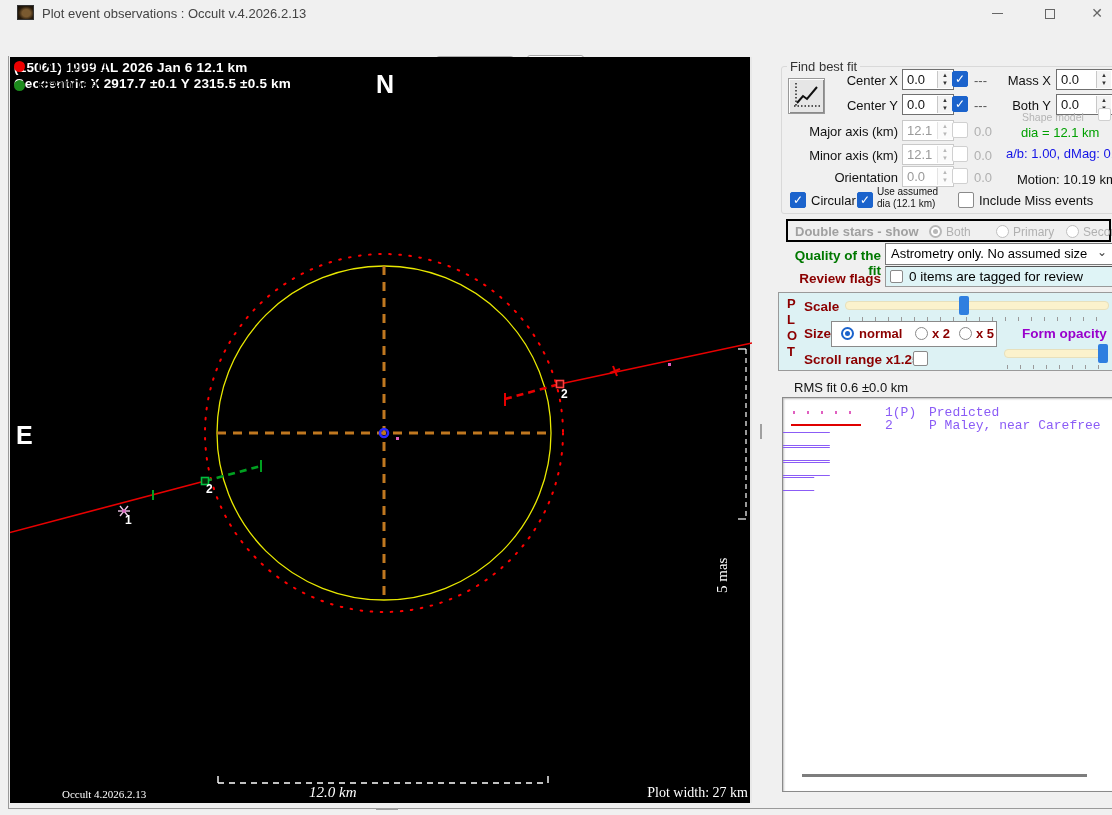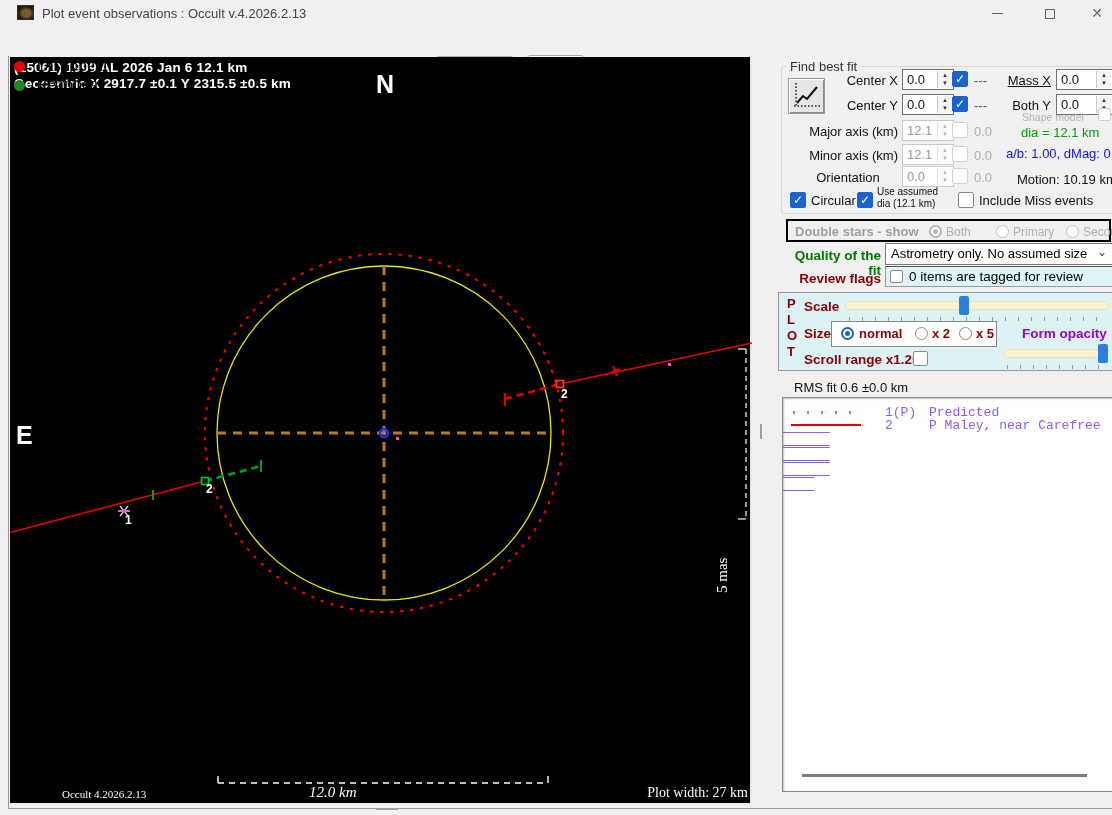--- a/index.html
+++ b/index.html
@@ -210,21 +210,21 @@
       <line x1="7" y1="4" x2="7" y2="28" stroke="#222" stroke-width="1.5" stroke-dasharray="1.5 2"></line>
       <line x1="5" y1="27" x2="31" y2="27" stroke="#222" stroke-width="1.5" stroke-dasharray="1.5 2"></line>
       <polyline points="8,24 14,17 18,20 28,8" fill="none" stroke="#111" stroke-width="2"></polyline>
     </svg>
   </div>
 
   <div class="abs lbl lbl-r" style="left:820px; top:73px; width:70px;">Center X</div>
   <div class="abs spin" style="left:894px; top:69px; width:52px;"><span>0.0</span><span class="ud">▲<br>▼</span></div>
   <div class="abs cb on" style="left:944px; top:71px;">✓</div>
   <div class="abs lbl" style="left:966px; top:73px; color:#555;">---</div>
-  <div class="abs lbl lbl-r" style="left:995px; top:73px; width:48px;text-decoration:underline;">Mass X</div>
+  <div class="abs lbl lbl-r" style="left:995px; top:73px; width:48px;">Mass X</div>
   <div class="abs spin" style="left:1048px; top:69px; width:57px;"><span>0.0</span><span class="ud">▲<br>▼</span></div>
 
   <div class="abs lbl lbl-r" style="left:820px; top:98px; width:70px;">Center Y</div>
   <div class="abs spin" style="left:894px; top:94px; width:52px;"><span>0.0</span><span class="ud">▲<br>▼</span></div>
   <div class="abs cb on" style="left:944px; top:96px;">✓</div>
   <div class="abs lbl" style="left:966px; top:98px; color:#555;">---</div>
   <div class="abs lbl lbl-r" style="left:995px; top:98px; width:48px;">Both Y</div>
   <div class="abs spin" style="left:1048px; top:94px; width:57px;"><span>0.0</span><span class="ud">▲<br>▼</span></div>
 
   <div class="abs" style="left:1014px; top:111px; font-size:10.5px; color:#b4b4b4;">Shape model</div>
@@ -235,21 +235,21 @@
   <div class="abs cb dis" style="left:944px; top:122px;"></div>
   <div class="abs lbl" style="left:966px; top:124px; color:#b0b0b0;">0.0</div>
   <div class="abs lbl" style="left:1013px; top:125px; color:#00a000;">dia = 12.1 km</div>
 
   <div class="abs lbl lbl-r" style="left:790px; top:148px; width:100px;">Minor axis (km)</div>
   <div class="abs spin dis" style="left:894px; top:144px; width:52px;"><span>12.1</span><span class="ud">▲<br>▼</span></div>
   <div class="abs cb dis" style="left:944px; top:146px;"></div>
   <div class="abs lbl" style="left:966px; top:148px; color:#b0b0b0;">0.0</div>
   <div class="abs lbl" style="left:998px; top:146px; color:#1414e6;">a/b: 1.00, dMag: 0.00</div>
 
-  <div class="abs lbl lbl-r" style="left:790px; top:170px; width:100px;text-align:center;">Orientation</div>
+  <div class="abs lbl lbl-r" style="left:790px; top:170px; width:100px;">Orientation</div>
   <div class="abs spin dis" style="left:894px; top:166px; width:52px;"><span>0.0</span><span class="ud">▲<br>▼</span></div>
   <div class="abs cb dis" style="left:944px; top:168px;"></div>
   <div class="abs lbl" style="left:966px; top:170px; color:#b0b0b0;">0.0</div>
   <div class="abs lbl" style="left:1009px; top:172px;">Motion: 10.19 km/s</div>
 
   <div class="abs cb on" style="left:782px; top:192px;">✓</div>
   <div class="abs lbl" style="left:803px; top:193px;">Circular</div>
   <div class="abs cb on" style="left:849px; top:192px;">✓</div>
   <div class="abs" style="left:869px; top:186px; width:64px; font-size:10px; line-height:12px; color:#111;">Use assumed dia (12.1 km)</div>
   <div class="abs cb" style="left:950px; top:192px;"></div>

